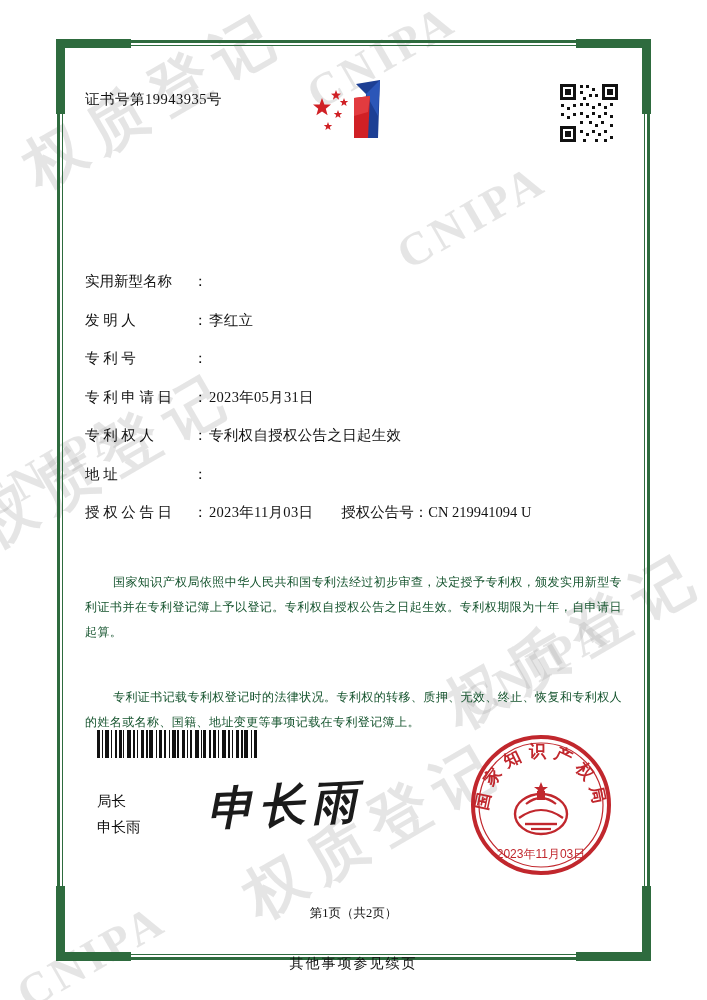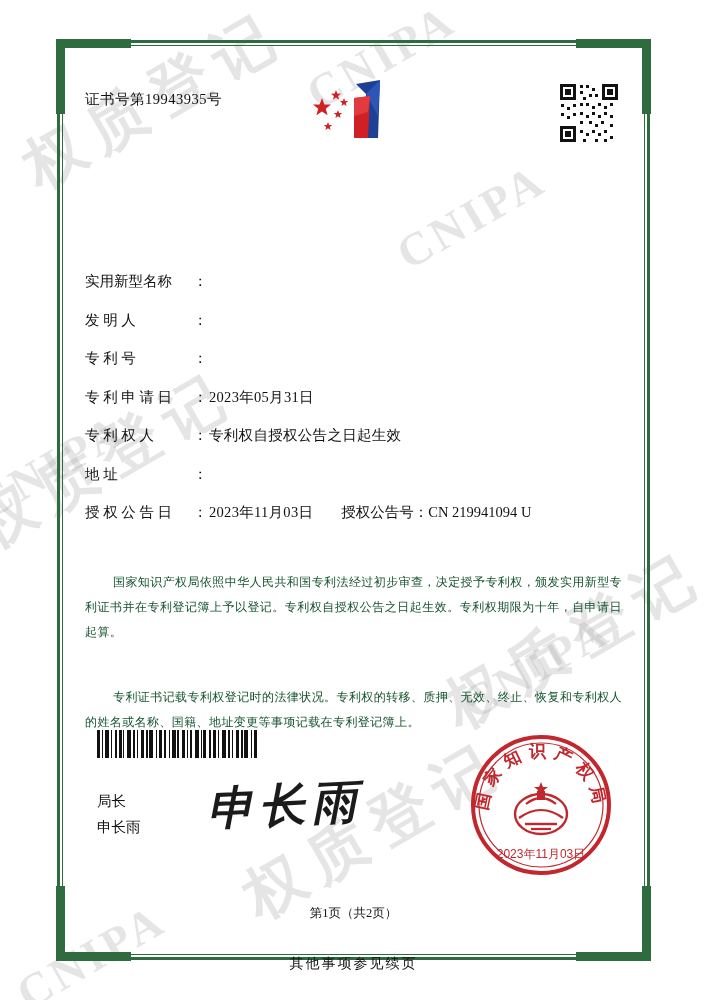--- a/index.html
+++ b/index.html
@@ -266,20 +266,21 @@
     <div class="fields">
 
       <div class="row">
         <div class="lbl">实用新型名称</div>
         <div class="sep">：</div>
       </div>
 
       <div class="row">
         <div class="lbl">发 明 人</div>
         <div class="sep">：</div>
+        <div class="val">李红立</div>
       </div>
 
       <div class="row">
         <div class="lbl">专 利 号</div>
         <div class="sep">：</div>
       </div>
 
       <div class="row">
         <div class="lbl">专 利 申 请 日</div>
         <div class="sep">：</div>

